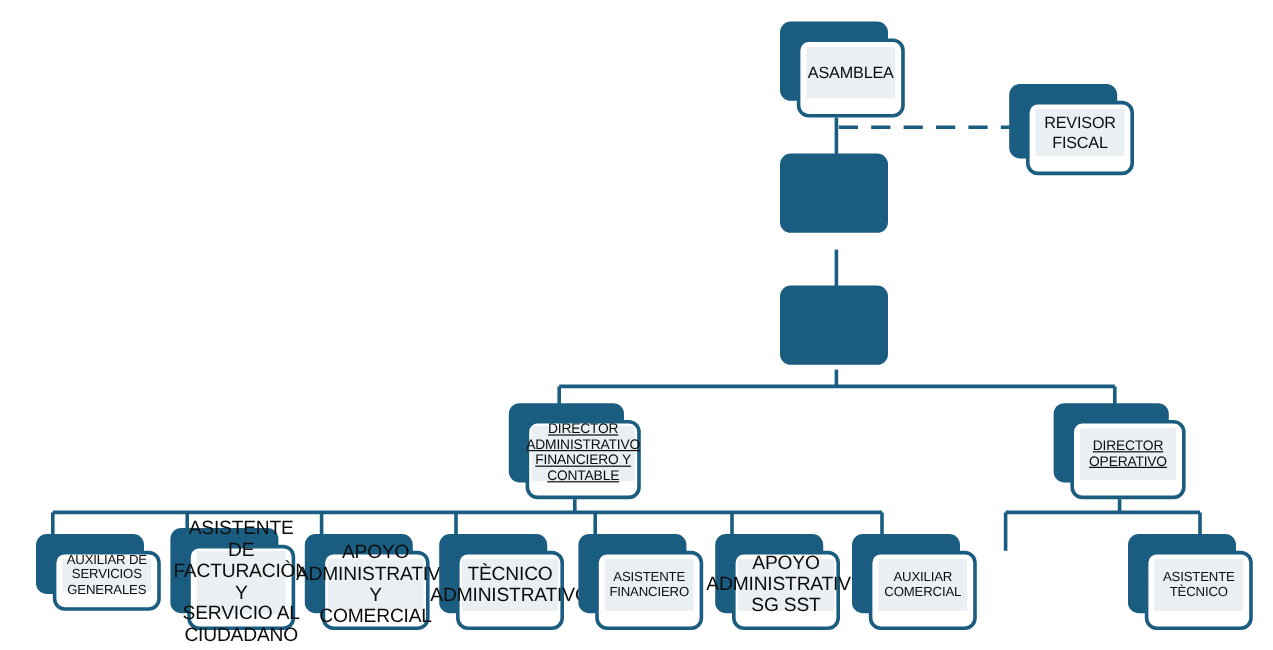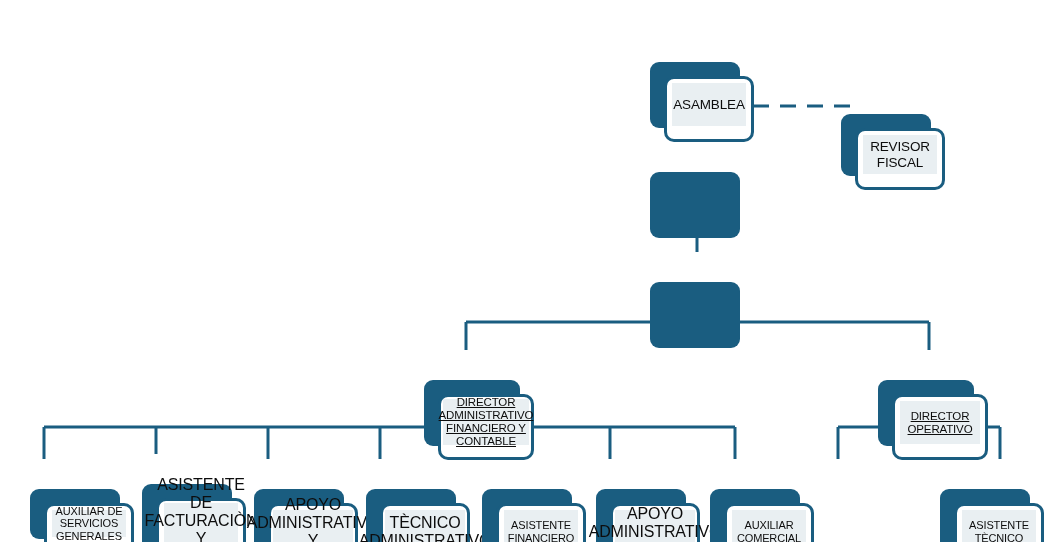--- a/index.html
+++ b/index.html
@@ -19,21 +19,20 @@
   #connector-layer{
     position:absolute;
     left:0; top:0;
     width:1061px; height:542px;
     pointer-events:none;
   }
   
   .node{
     position:absolute;
     box-sizing:border-box;
-    margin-top:44px;
   }
   
   .node .card-back{
     position:absolute;
     left:0; top:0;
     right:14px; bottom:14px;
     background:#1a5d80;
     border-radius:9px;
     box-sizing:border-box;
   }

